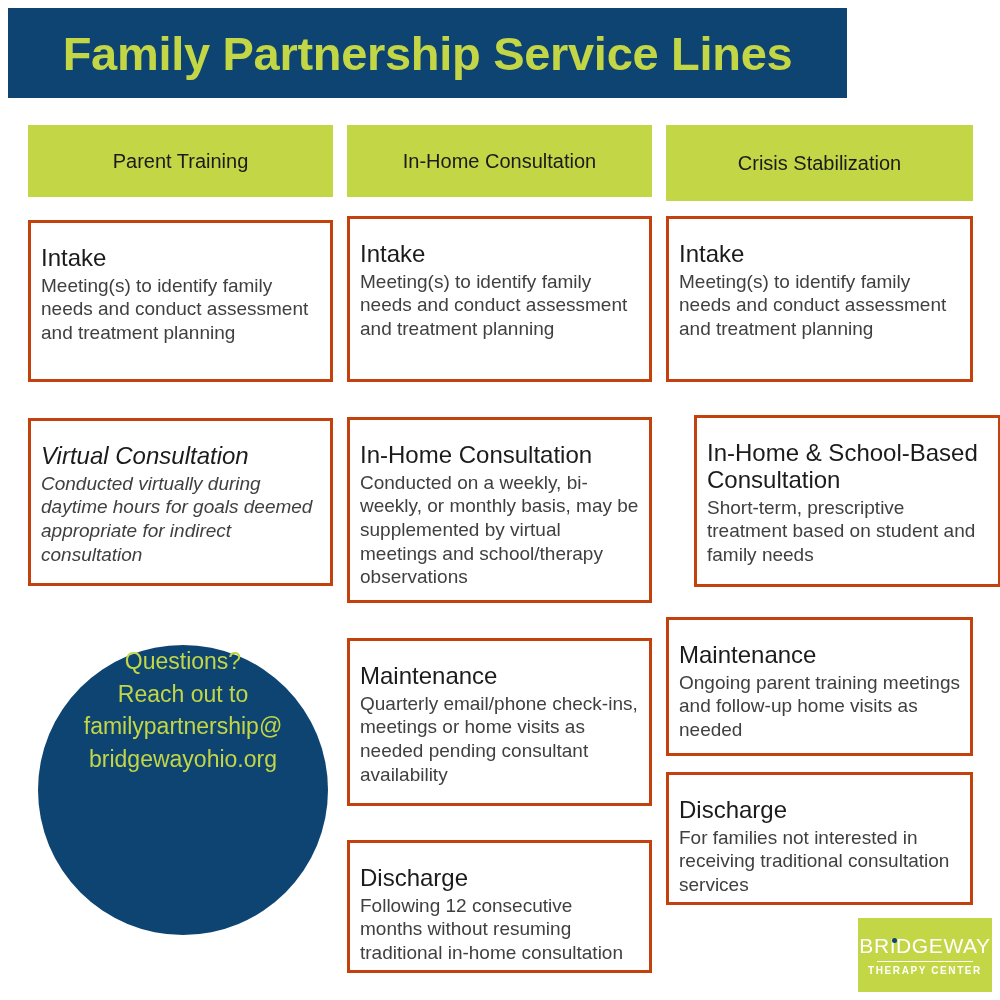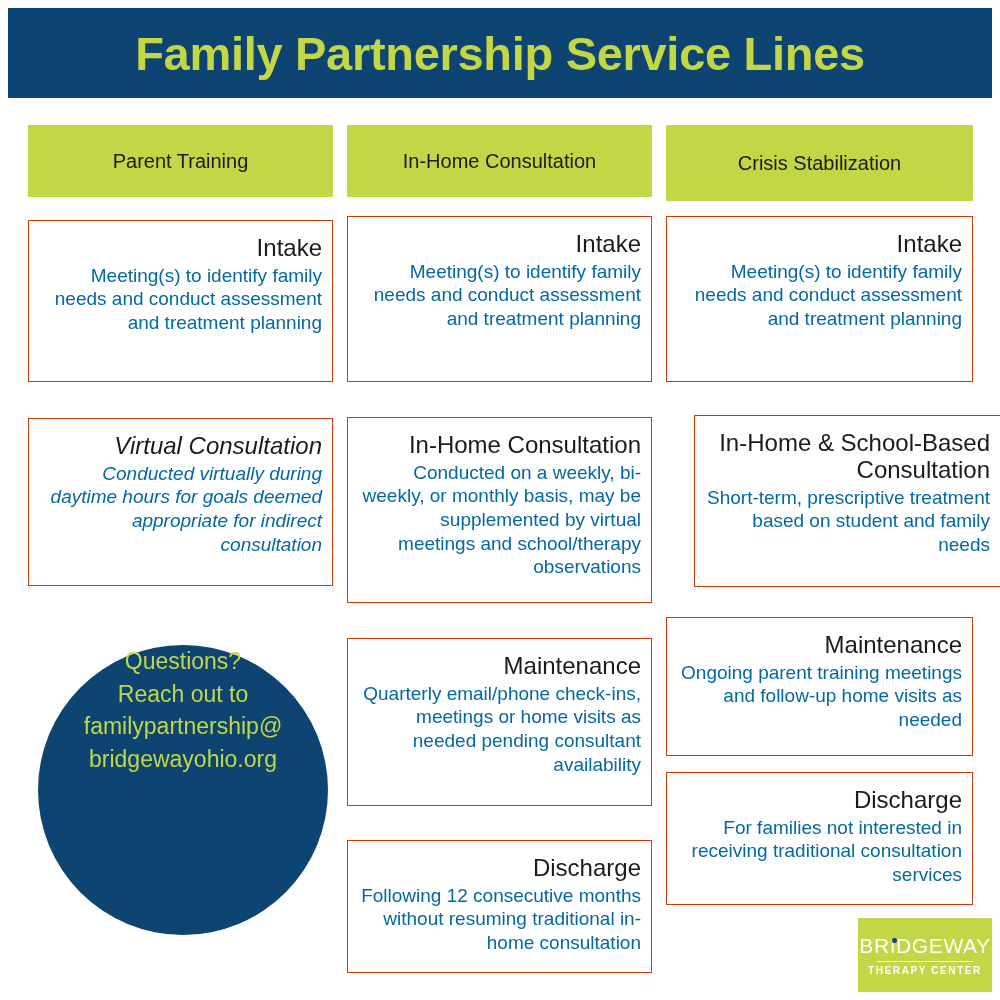--- a/index.html
+++ b/index.html
@@ -17,21 +17,21 @@
     position: relative;
     width: 1000px;
     height: 1000px;
     background: #ffffff;
   }
   
   .header {
     position: absolute;
     left: 8px;
     top: 8px;
-    width: 984px;
+    width: 839px;
     height: 90px;
     background: #0d4472;
     display: flex;
     align-items: center;
     justify-content: center;
   }
   .header-title {
     color: #c3d645;
     font-size: 47px;
     font-weight: bold;
@@ -59,33 +59,33 @@
   }
   .col-1 .col-header { height: 72px; }
   .col-2 .col-header { height: 72px; }
   .col-3 .col-header { height: 76px; }
 
   
   .card {
     position: absolute;
     box-sizing: border-box;
     background: #ffffff;
-    border: 1px solid #c2410c;
-    text-align: right;
-    padding: 14px 10px 10px 10px;
+    border: 3px solid #c2410c;
+    text-align: left;
+    padding: 22px 10px 10px 10px;
   }
   .card-title {
     font-size: 24px;
     color: #1b1b1b;
     line-height: 1.12;
     margin-bottom: 2px;
   }
   .card-desc {
     font-size: 19px;
-    color: #0369a1;
+    color: #404040;
     line-height: 1.24;
   }
 
   
   .c1-intake   { left: 28px;  top: 220px; width: 305px; height: 162px; }
   .c1-virtual  { left: 28px;  top: 418px; width: 305px; height: 168px; font-style: italic; }
 
   
   .c2-intake   { left: 347px; top: 216px; width: 305px; height: 166px; }
   .c2-inhome   { left: 347px; top: 417px; width: 305px; height: 186px; }

